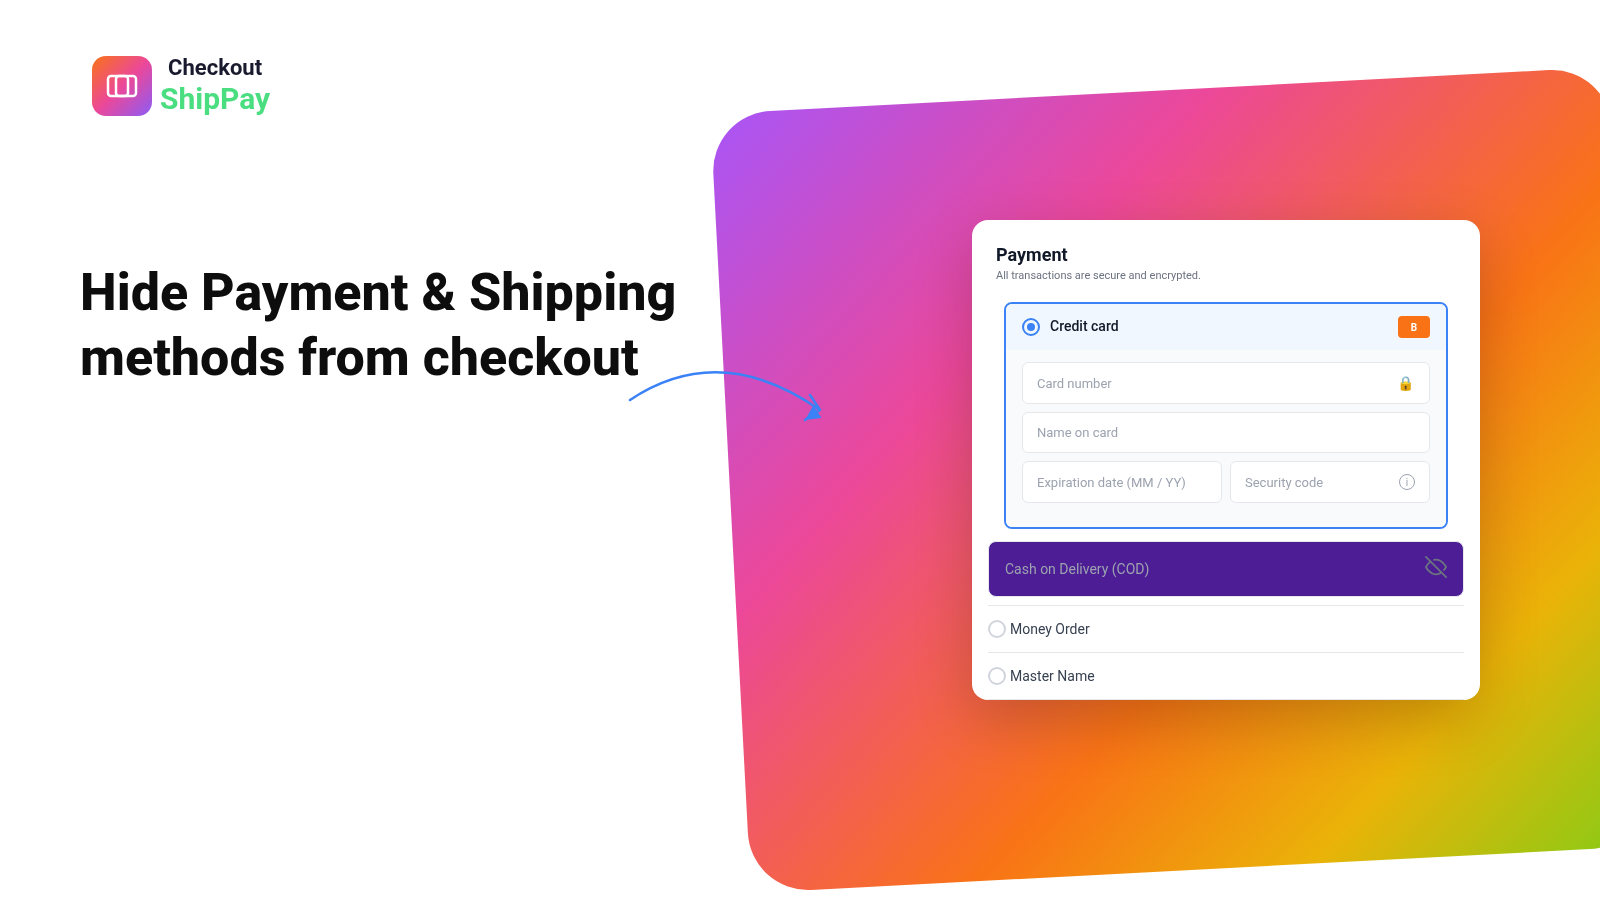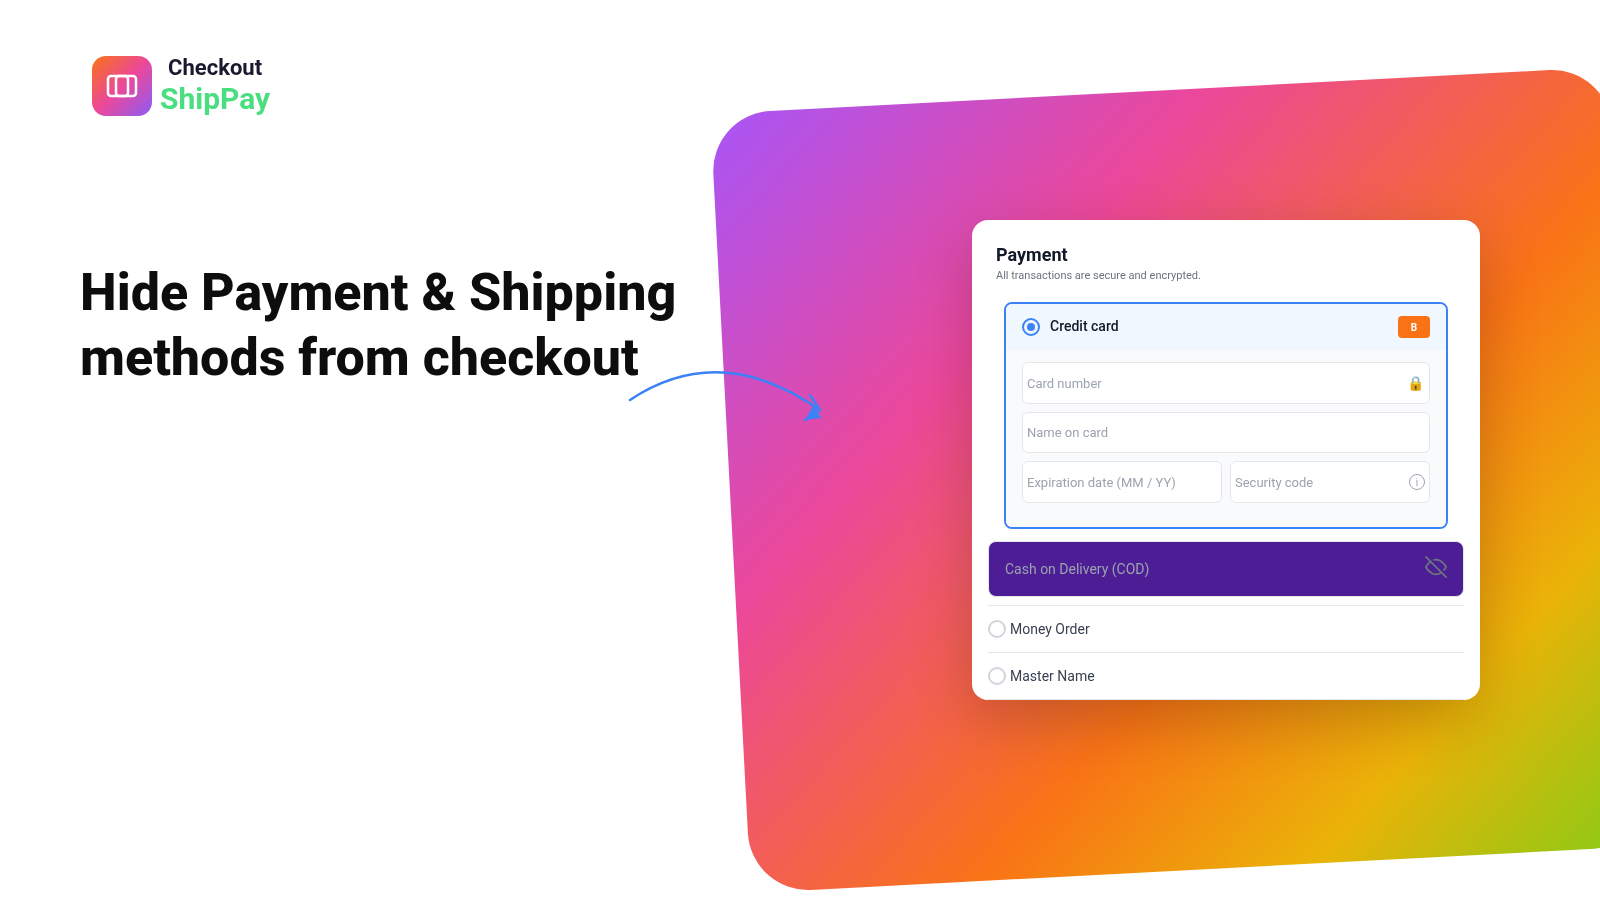--- a/index.html
+++ b/index.html
@@ -195,21 +195,21 @@
     
     .card-form {
       padding: 12px 16px 16px;
       background: #f9fafb;
     }
 
     .form-field {
       background: #ffffff;
       border: 1px solid #e5e7eb;
       border-radius: 6px;
-      padding: 12px 4px;
+      padding: 12px 14px;
       margin-bottom: 8px;
       font-size: 13px;
       color: #9ca3af;
       display: flex;
       align-items: center;
       justify-content: space-between;
     }
 
     .form-row {
       display: flex;

